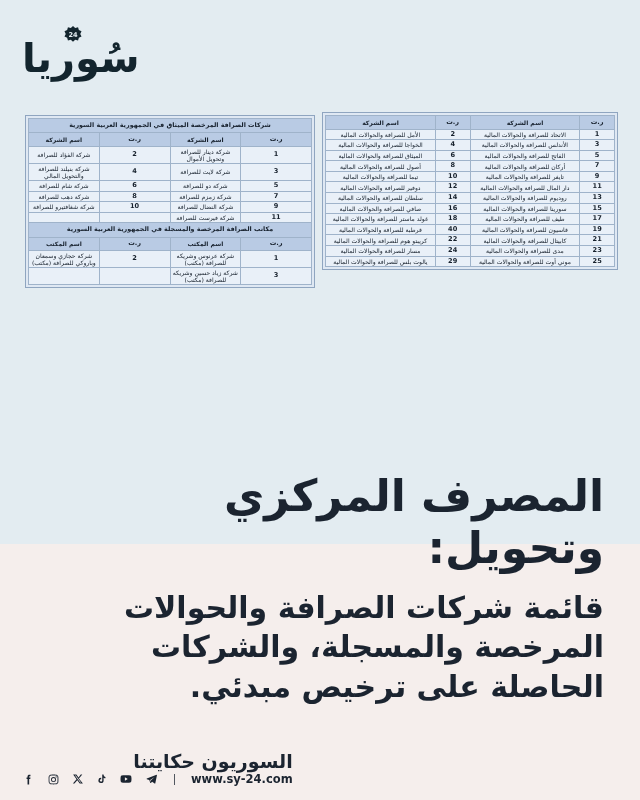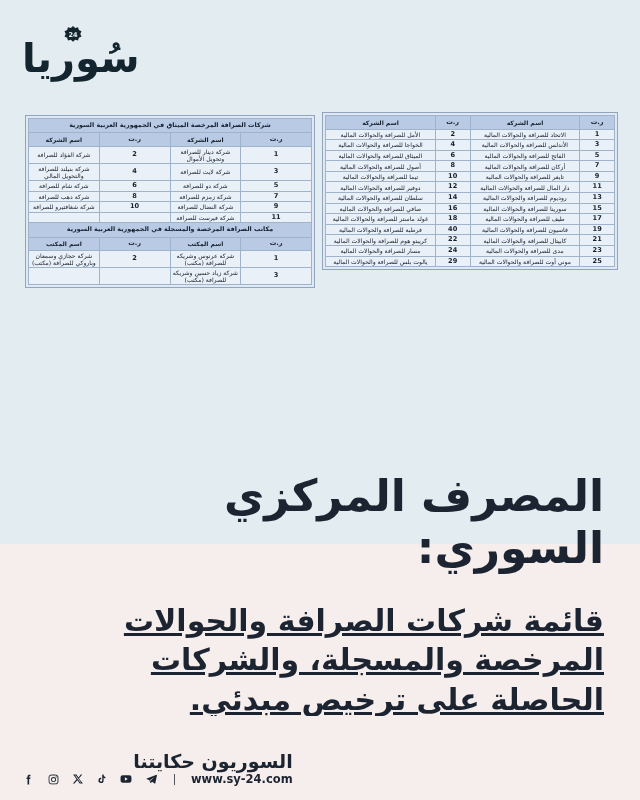--- a/index.html
+++ b/index.html
@@ -105,27 +105,26 @@
   }
   .headline {
     font-family:"DejaVu Sans", sans-serif;
     font-size:44px;
     font-weight:700;
     color:#1b2430;
     line-height:1.18;
     letter-spacing:-0.5px;
   }
   .subhead {
-    margin-top:27px;
+    margin-top:14px;
     font-family:"DejaVu Sans", sans-serif;
     font-size:30px;
     font-weight:700;
     color:#1b2430;
     line-height:1.32;
-    text-decoration:underline;
   }
 
   
   .footer {
     position:absolute;
     bottom:0; left:0; width:640px; height:84px;
     background:#f5eeec;
     padding:10px 0 0 0;
   }
   .footer-inner {
@@ -331,21 +330,21 @@
               <td class="num">29</td>
               <td class="nm">يالوت بلس للصرافة والحوالات المالية</td>
             </tr>
           </tbody>
       </table>
     </div>
 
   </div>
 
   <div class="headline-block">
-    <div class="headline">المصرف المركزي السوري:</div>
+    <div class="headline">المصرف المركزي وتحويل:</div>
     <div class="subhead">قائمة شركات الصرافة والحوالات المرخصة والمسجلة، والشركات الحاصلة على ترخيص مبدئي.</div>
   </div>
 
   <div class="footer">
     <div class="footer-inner">
       <div class="tagline">السوريون حكايتنا</div>
       <div class="social-row">
 
         <span>
           <svg width="13" height="13" viewBox="0 0 24 24">

